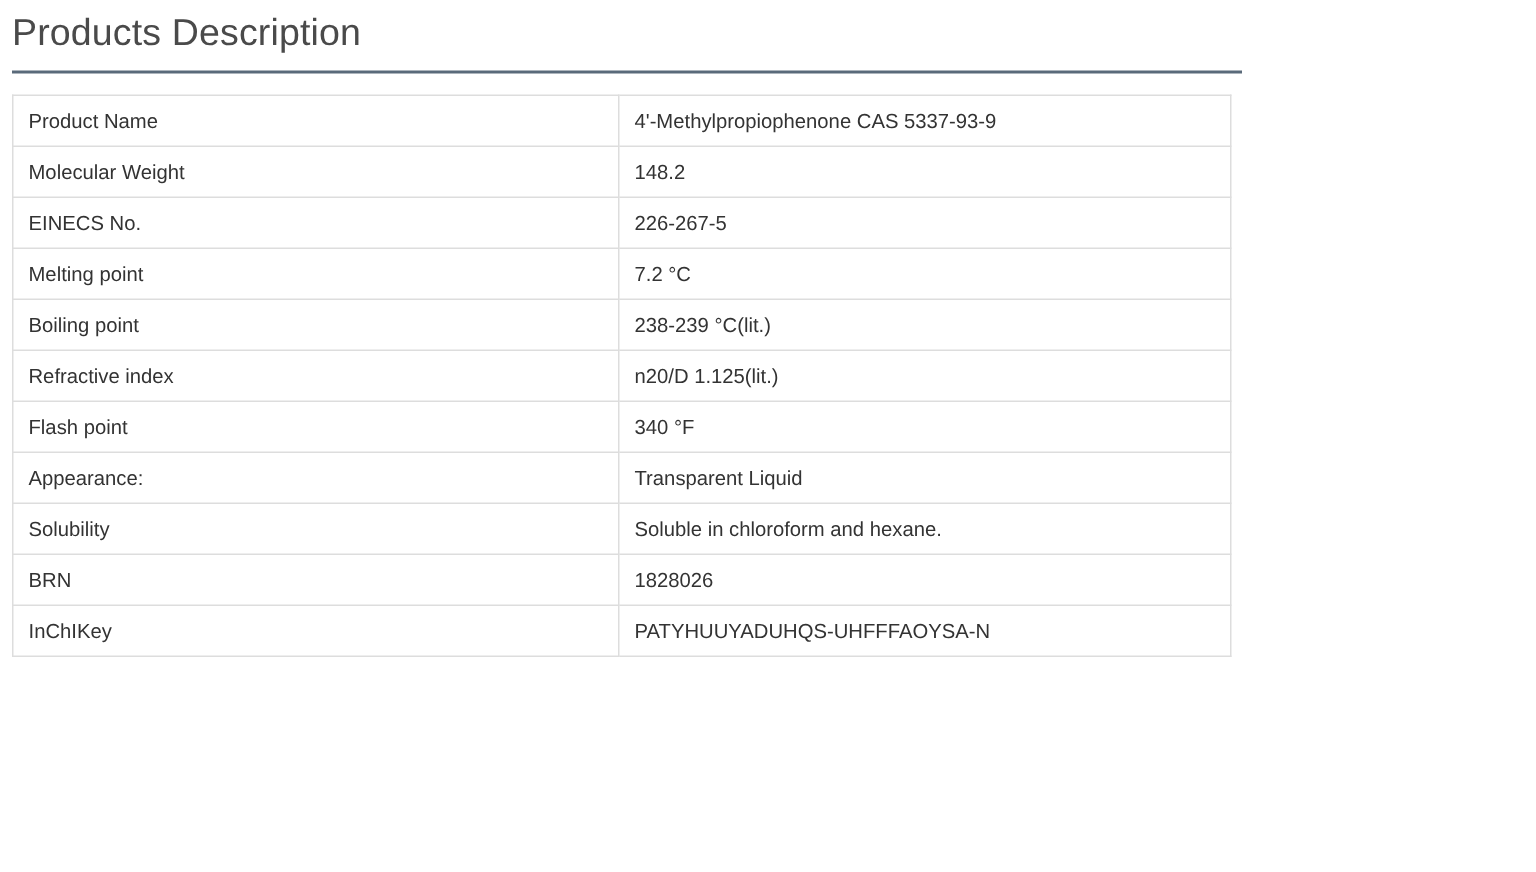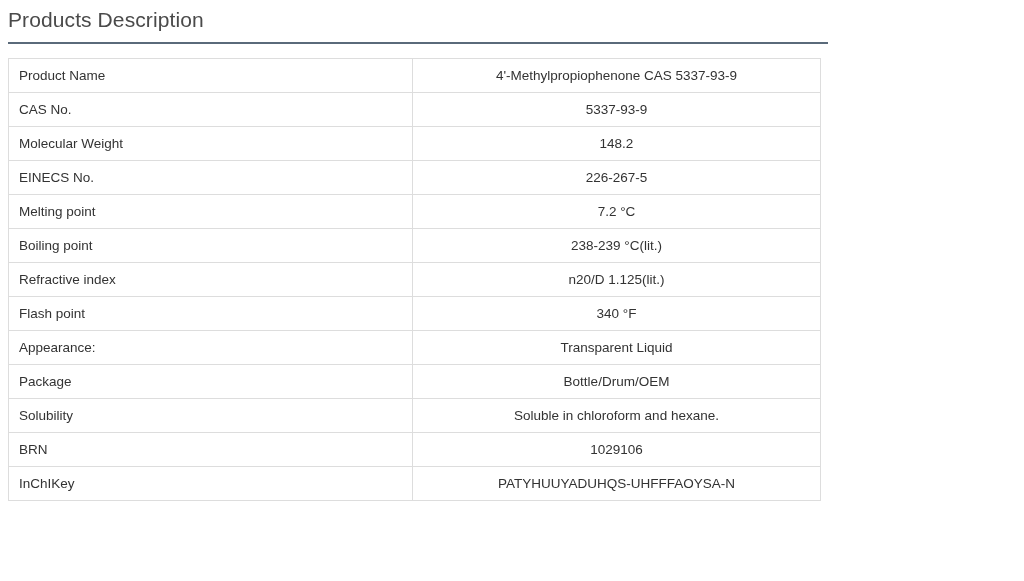--- a/index.html
+++ b/index.html
@@ -14,21 +14,21 @@
     color: #333333;
     overflow: hidden;
   }
   .page {
     position: relative;
     width: 1024px;
     height: 581px;
     box-sizing: border-box;
   }
   .page-title {
-    font-size: 21px;
+    font-size: 25px;
     font-weight: normal;
     color: #4a4a4a;
     padding: 8px 0 10px 8px;
     margin: 0;
     letter-spacing: 0.1px;
   }
   .title-rule {
     height: 2px;
     background: #5a6a7a;
     width: 820px;
@@ -50,41 +50,36 @@
     vertical-align: middle;
     height: 14px;
     color: #333333;
     line-height: 15px;
   }
   table.spec-table td.label {
     width: 383px;
   }
   table.spec-table td.value {
     width: 387px;
-    text-align: center;
   }
 </style>
 </head>
 <body>
 
 <div class="page">
 
   <h1 class="page-title">Products Description</h1>
   <div class="title-rule"></div>
 
   <div class="spec-table-wrap">
     <table class="spec-table">
       <tbody>
         <tr>
           <td class="label">Product Name</td>
           <td class="value">4'-Methylpropiophenone CAS 5337-93-9</td>
-        </tr>
-        <tr>
-          <td class="label">CAS No.</td>
-          <td class="value">5337-93-9</td>
         </tr>
         <tr>
           <td class="label">Molecular Weight</td>
           <td class="value">148.2</td>
         </tr>
         <tr>
           <td class="label">EINECS No.</td>
           <td class="value">226-267-5</td>
         </tr>
         <tr>
@@ -101,30 +96,26 @@
         </tr>
         <tr>
           <td class="label">Flash point</td>
           <td class="value">340 °F</td>
         </tr>
         <tr>
           <td class="label">Appearance:</td>
           <td class="value">Transparent Liquid</td>
         </tr>
         <tr>
-          <td class="label">Package</td>
-          <td class="value">Bottle/Drum/OEM</td>
-        </tr>
-        <tr>
           <td class="label">Solubility</td>
           <td class="value">Soluble in chloroform and hexane.</td>
         </tr>
         <tr>
           <td class="label">BRN</td>
-          <td class="value">1029106</td>
+          <td class="value">1828026</td>
         </tr>
         <tr>
           <td class="label">InChIKey</td>
           <td class="value">PATYHUUYADUHQS-UHFFFAOYSA-N</td>
         </tr>
       </tbody>
     </table>
   </div>
 
 </div>

